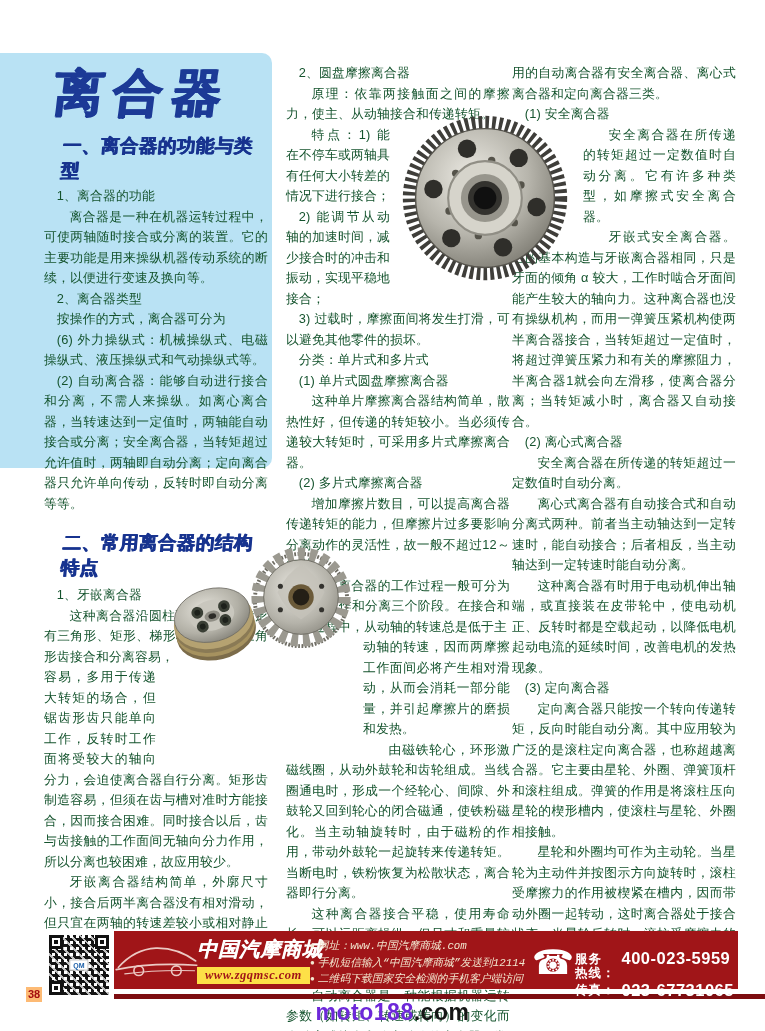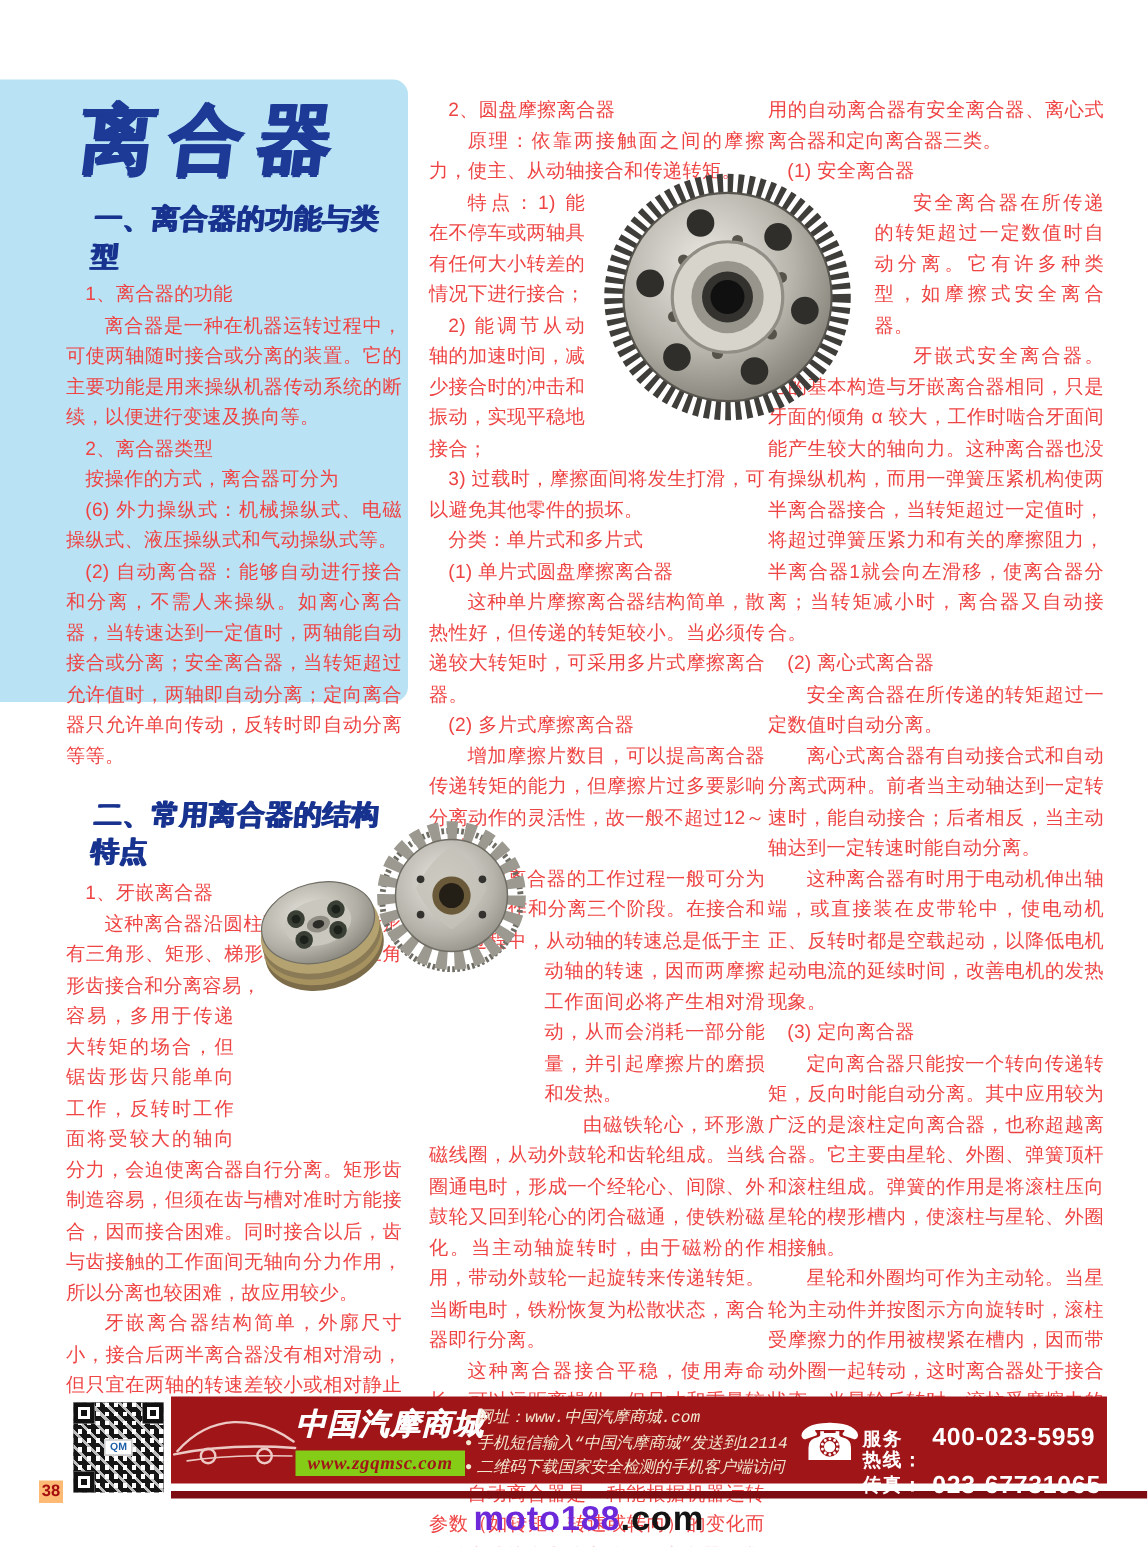--- a/index.html
+++ b/index.html
@@ -8,21 +8,21 @@
 
   
   .blue-panel{position:absolute;left:0;top:53px;width:272px;height:415px;
               background:#b9e2f4;border-radius:0 10px 10px 0;}
 
   
   .col{position:absolute;top:57px;}
   .col-left{left:44px;width:224px;}
   .col-mid{left:286px;width:224px;}
   .col-right{left:512px;width:224px;}
-  .col p{margin:0;font-size:12.8px;line-height:20.5px;color:#ef4444;
+  .col p{margin:0;font-size:12.8px;line-height:20.5px;color:#14532d;
          text-align:justify;letter-spacing:0.2px;}
   .i1{text-indent:1em;}
   .i2{text-indent:2em;}
   .sub{color:#444;}
   .col-mid p:first-child, .col-right p:first-child{margin-top:6px;}
 
   .main-title{margin:8px 0 12px 10px;font-size:50px;line-height:1.12;font-weight:900;
               color:#1c3a96;letter-spacing:9px;transform:skewX(-7deg);
               text-shadow:1px 0 currentColor,-1px 0 currentColor,0 1px currentColor;}
   .sec-h{margin:0 0 3px 18px;font-size:18.5px;font-weight:900;color:#17338f;
@@ -59,21 +59,21 @@
   .qr-tl{left:5px;top:5px;} .qr-tr{right:5px;top:5px;} .qr-bl{left:5px;bottom:5px;}
   .qr-logo{position:absolute;left:50%;top:50%;transform:translate(-50%,-50%);
            background:#fff;color:#1c5fa8;font-size:7px;font-weight:bold;
            padding:1px 3px;border:1px solid #c9c9c9;z-index:5;}
 
   .car{position:absolute;left:114px;top:939px;width:86px;height:44px;z-index:3;}
   .brand{position:absolute;left:197px;top:936px;z-index:3;color:#fff;
          font-family:"Liberation Serif","DejaVu Serif",serif;}
   .brand-title{font-size:20px;font-weight:bold;font-style:italic;letter-spacing:1px;
                white-space:nowrap;text-shadow:0.5px 0 currentColor;}
-  .brand-url{margin-top:4px;background:#84cc16;color:#a01518;font-weight:bold;font-style:italic;
+  .brand-url{margin-top:4px;background:#fde047;color:#a01518;font-weight:bold;font-style:italic;
              font-size:12.5px;padding:1px 8px;width:fit-content;letter-spacing:0.5px;}
   .bullets{position:absolute;left:310px;top:938px;z-index:3;color:#f2e7cf;
            font-family:Liberation Mono, monospace;font-style:italic;
            font-size:10.8px;line-height:16.5px;white-space:nowrap;}
   .bullets .mark{font-size:8px;vertical-align:1px;margin-right:3px;}
   .phone{position:absolute;left:532px;top:936px;z-index:3;color:#fff;font-size:34px;line-height:52px;}
   .contact{position:absolute;left:575px;top:936px;z-index:3;color:#fff;white-space:nowrap;}
   .hot-row{display:flex;align-items:center;}
   .hot-label{font-size:12.5px;font-weight:bold;line-height:14px;letter-spacing:1px;margin-top:16px;}
   .hot-num{font-size:16.5px;font-weight:bold;margin-left:6px;letter-spacing:0.5px;}

